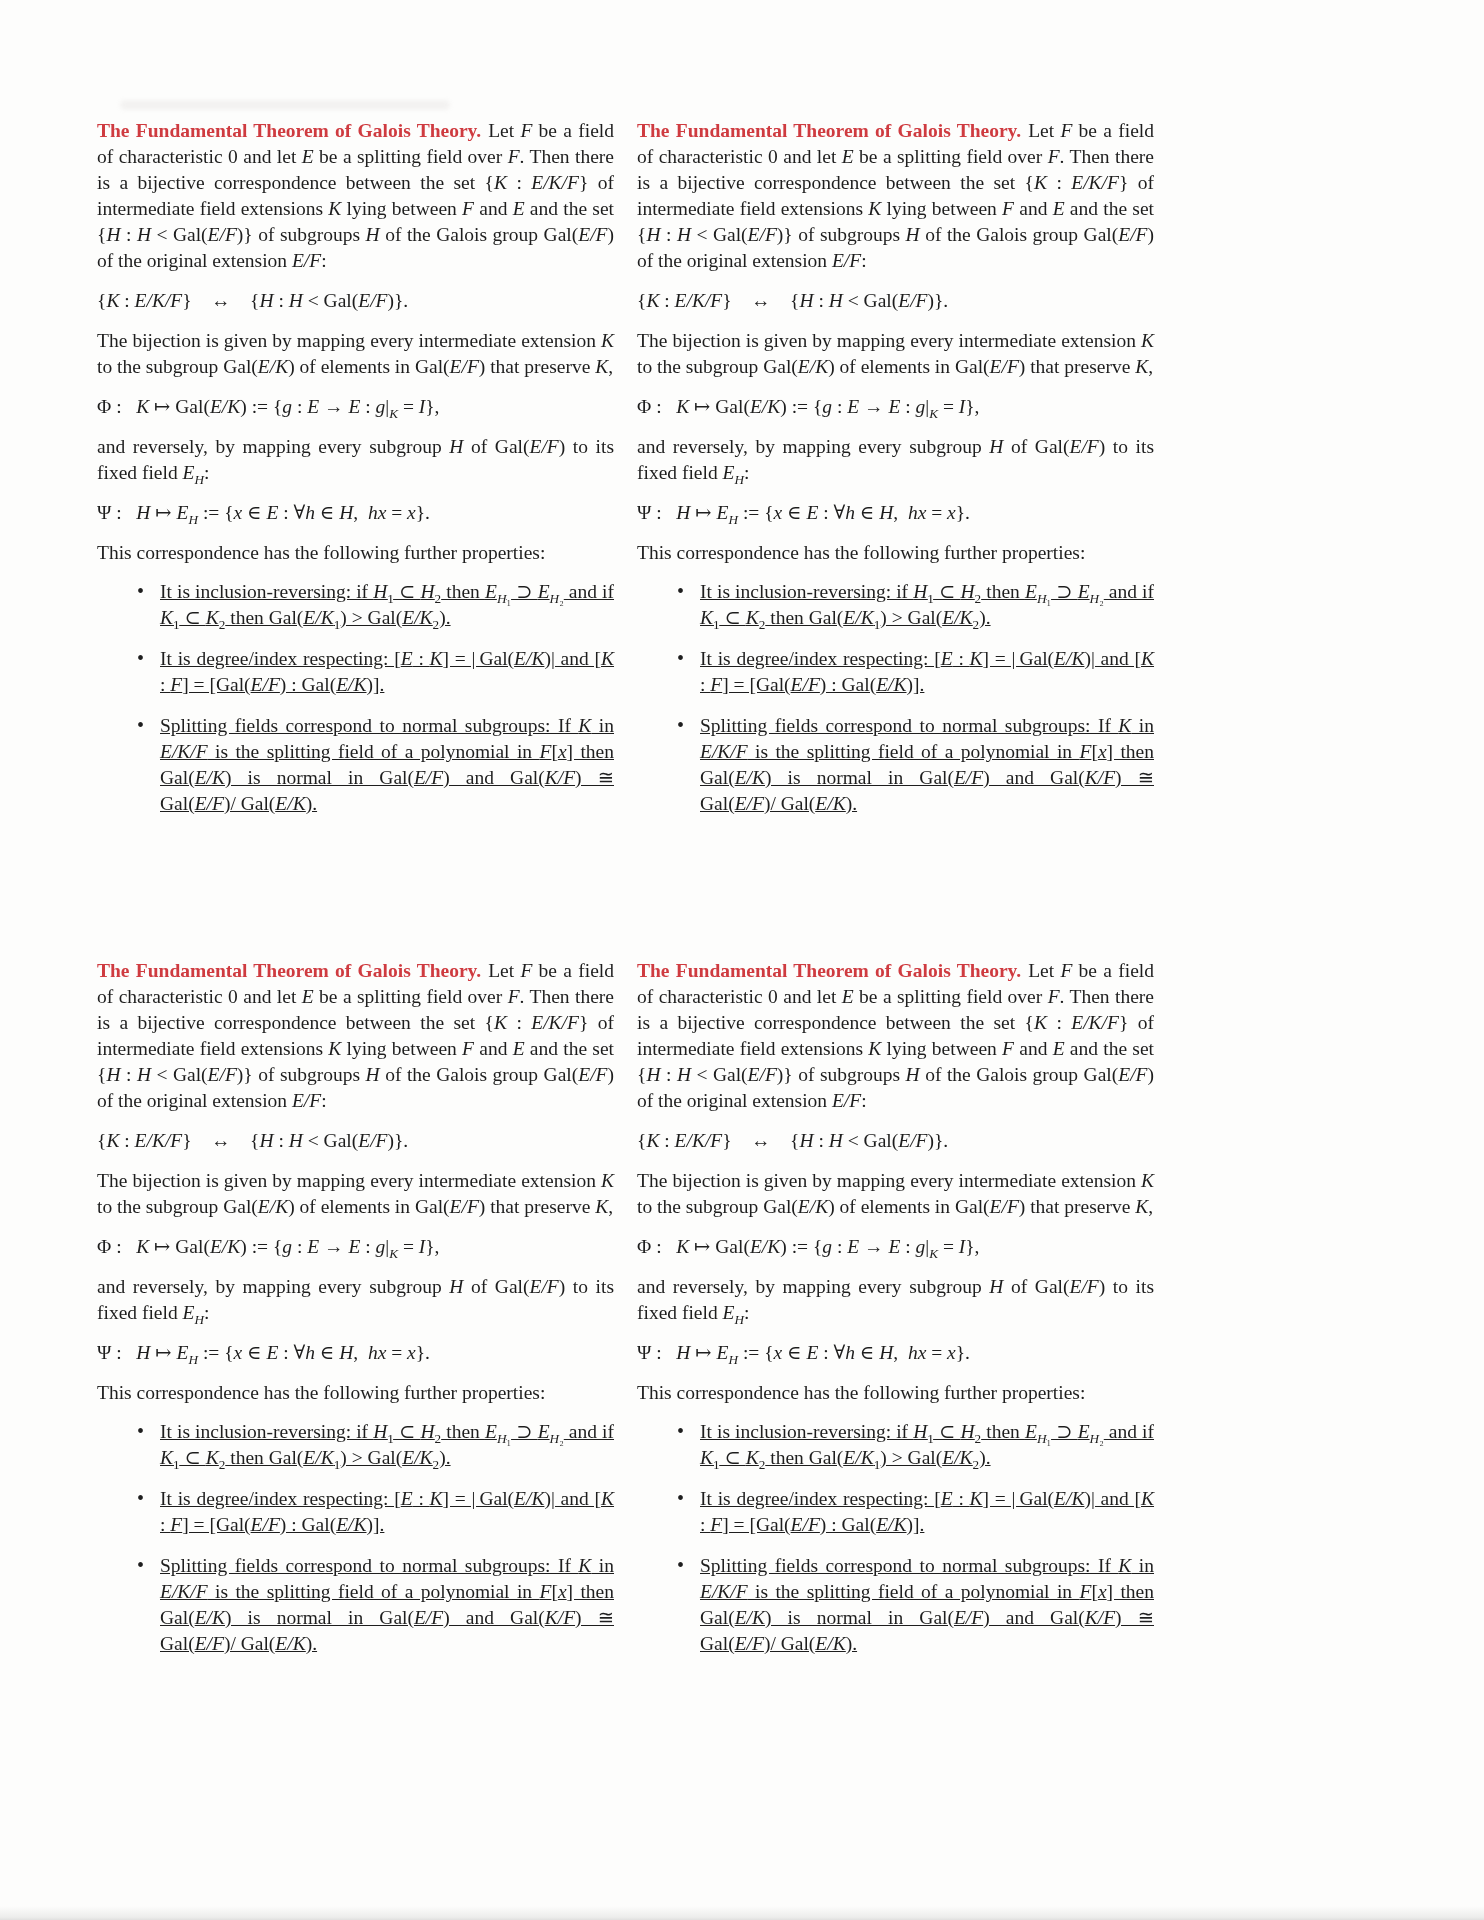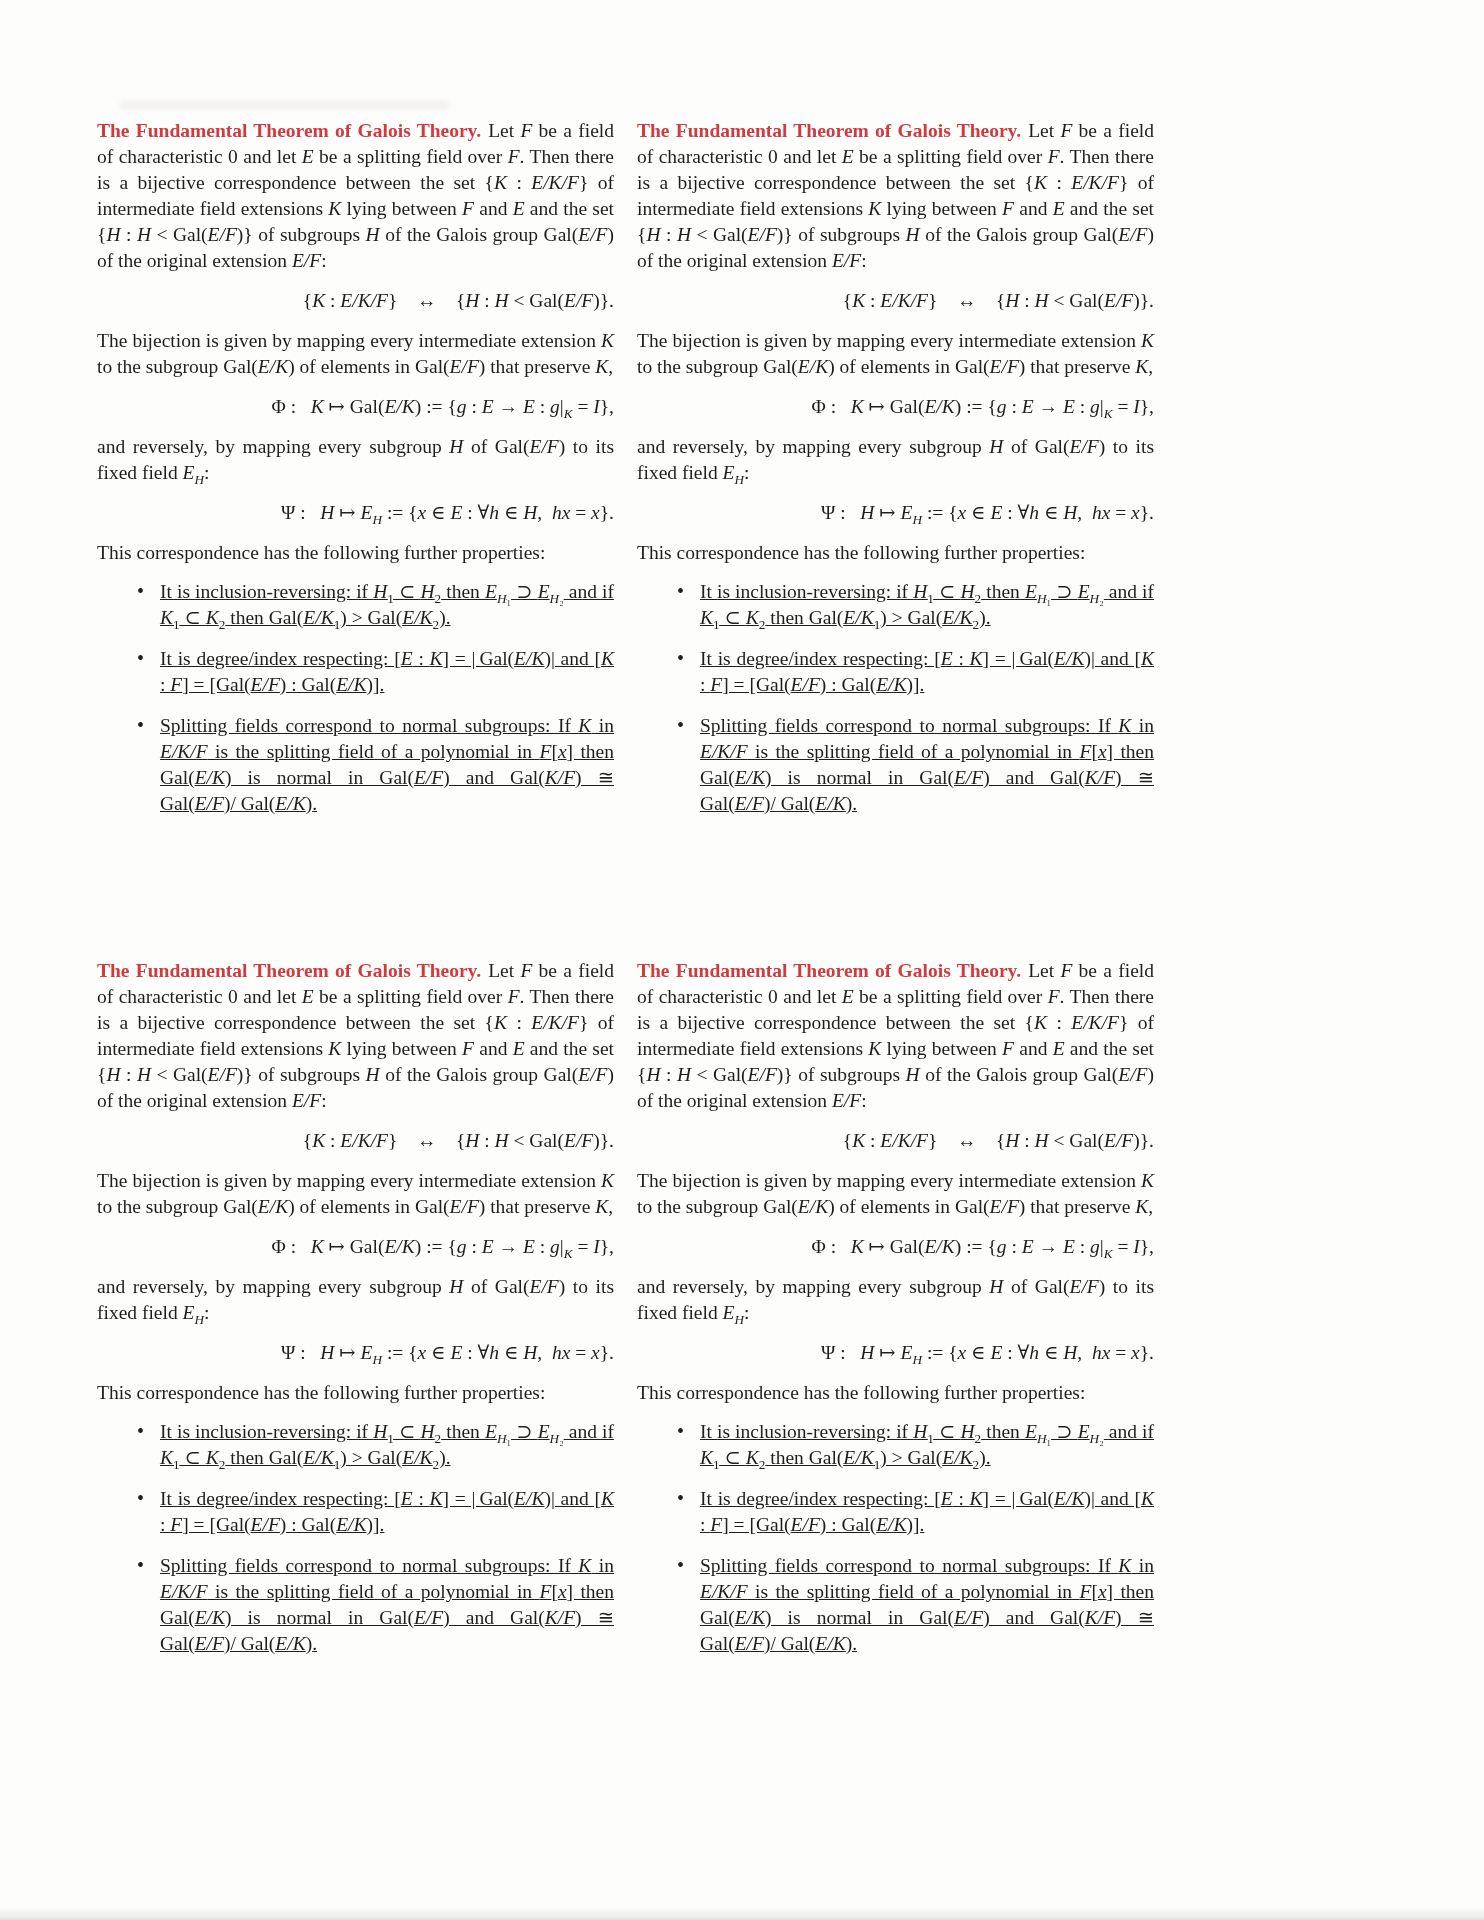--- a/index.html
+++ b/index.html
@@ -35,21 +35,21 @@
   .block.tr{left:637px;top:118px;}
   .block.bl{left:97px;top:958px;}
   .block.br{left:637px;top:958px;}
   .block p{margin:0;}
   .thm-title{
     color:var(--heading-color,#cf3b40);
     font-weight:bold;
     margin-right:7px;
   }
   .display{
-    text-align:right;
+    text-align:left;
     margin:14px 0;
   }
   .props-list{
     margin:13px 0 0 0;
     padding:0 0 0 63px;
     list-style:none;
   }
   .props-list li{
     position:relative;
     margin-bottom:15px;

